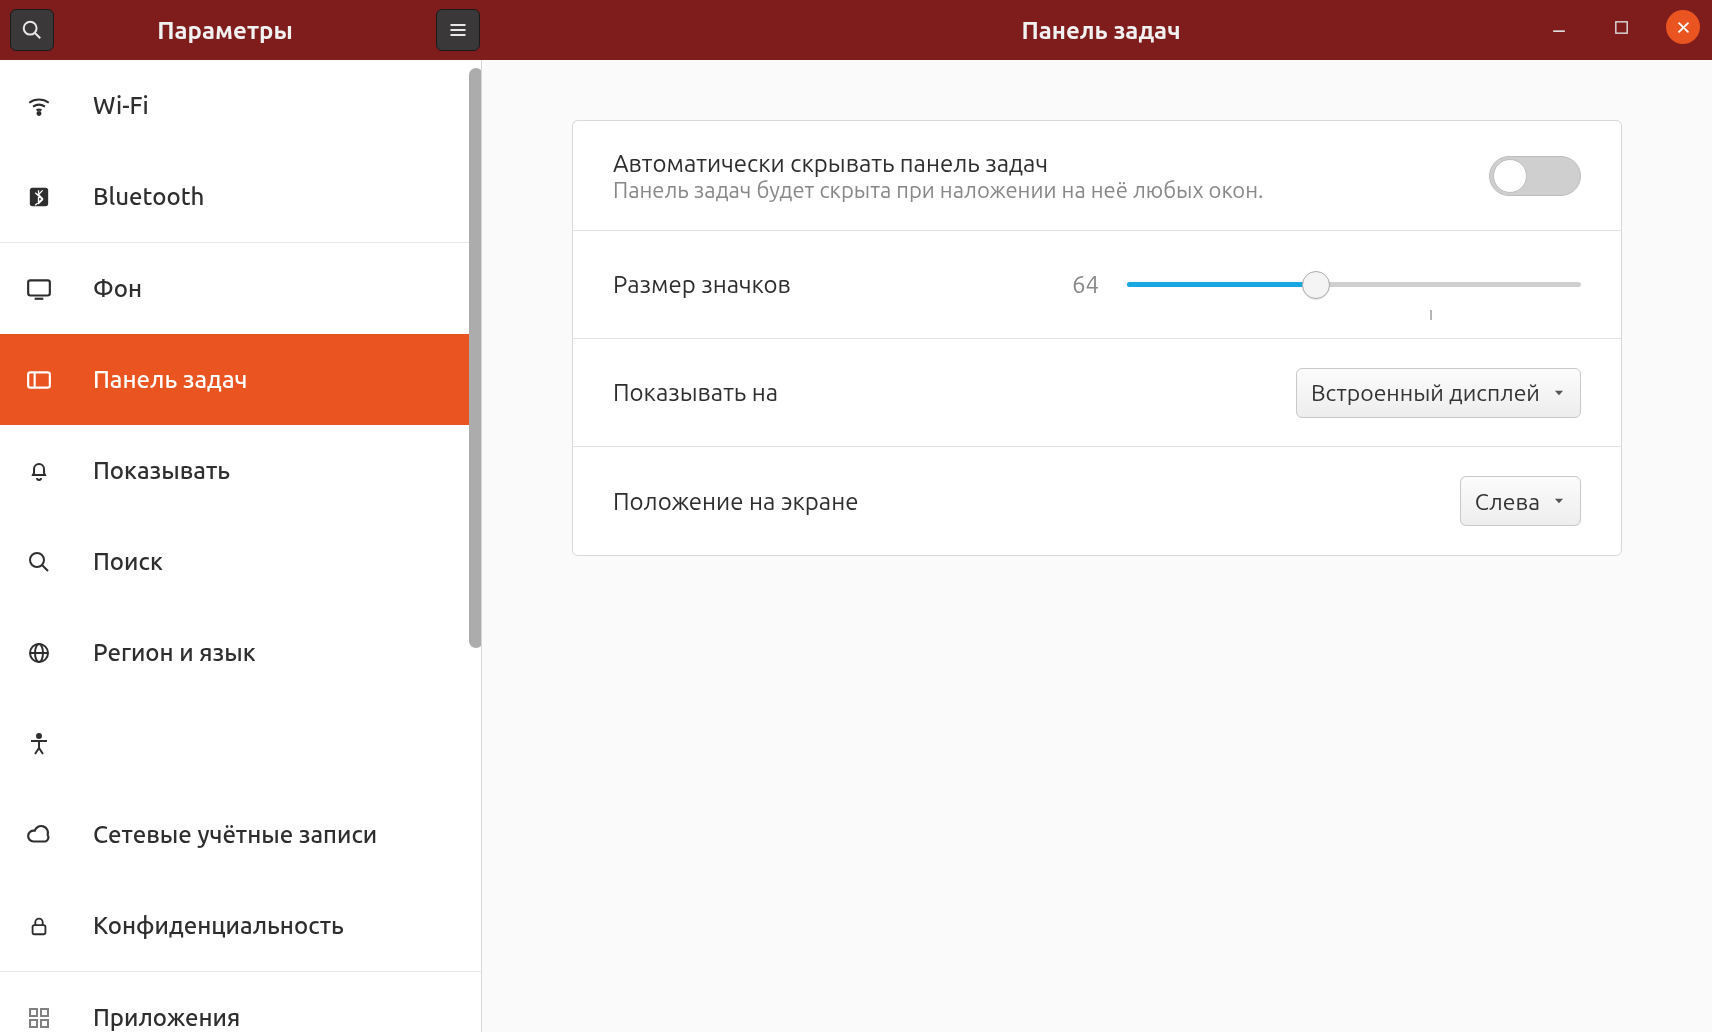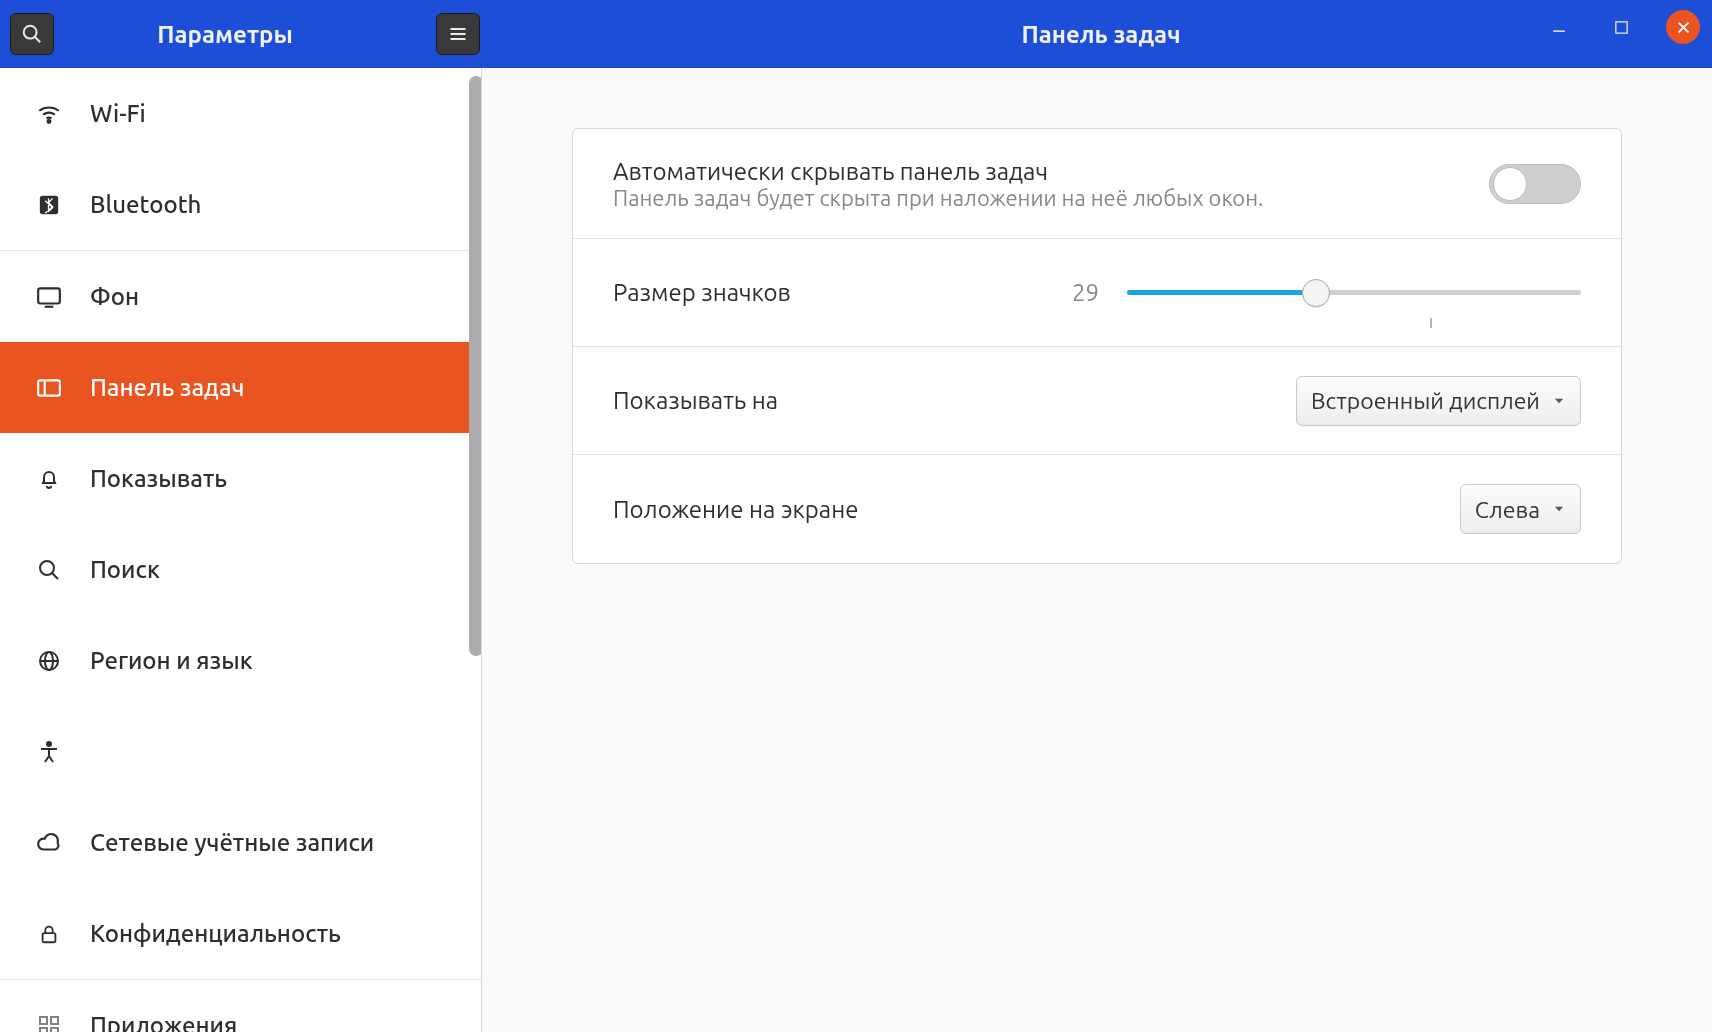--- a/index.html
+++ b/index.html
@@ -1,21 +1,21 @@
 <!DOCTYPE html>
 <html><head>
 <meta charset="utf-8">
 <style>
   * { box-sizing: border-box; margin: 0; padding: 0; }
   html, body { width: 1712px; height: 1032px; font-family: "Ubuntu", "Cantarell", "DejaVu Sans", sans-serif; background: #fafafa; overflow: hidden; }
   
   
   .headerbar {
-    height: 68px; width: 100%;
-    background: #1d4ed8;
+    height: 60px; width: 100%;
+    background: #7f1d1d;
     display: flex; align-items: center;
     color: #eee;
   }
   .hb-left {
     width: 490px; height: 100%;
     display: flex; align-items: center;
     position: relative;
   }
   .hb-search-btn {
     width: 44px; height: 42px; margin-left: 10px;
@@ -68,23 +68,23 @@
     width: 482px; height: 100%;
     background: #ffffff;
     border-right: 1px solid #d6d6d6;
     overflow: hidden;
     position: relative;
   }
   .sidebar-list { width: 100%; }
   .side-item {
     height: 91px;
     display: flex; align-items: center;
-    padding-left: 36px;
+    padding-left: 26px;
     font-size: 24px; font-weight: 500; color: #2e2e2e;
-    gap: 28px;
+    gap: 41px;
   }
   .side-item .icon {
     width: 26px; height: 26px; flex: 0 0 26px;
     display: flex; align-items: center; justify-content: center;
     color: #2e2e2e;
   }
   .side-item.active {
     background: #e95420; color: #fff;
   }
   .side-item.active .icon { color: #fff; }
@@ -376,21 +376,21 @@
           <div class="row-sub">Панель задач будет скрыта при наложении на неё любых окон.</div>
         </div>
         <div class="switch">
           <div class="knob"></div>
         </div>
       </div>
 
       <div class="row row2">
         <div class="row-title">Размер значков</div>
         <div class="slider-wrap">
-          <div class="slider-value">29</div>
+          <div class="slider-value">64</div>
           <div class="slider">
             <div class="slider-track">
               <div class="slider-fill" id="slider-fill" style="width: 41.6667%;"></div>
             </div>
             <div class="slider-thumb" id="slider-thumb" style="left: 41.6667%;"></div>
             <div class="slider-tick" id="slider-tick" style="left: 66.6667%;"></div>
           </div>
         </div>
       </div>
 

